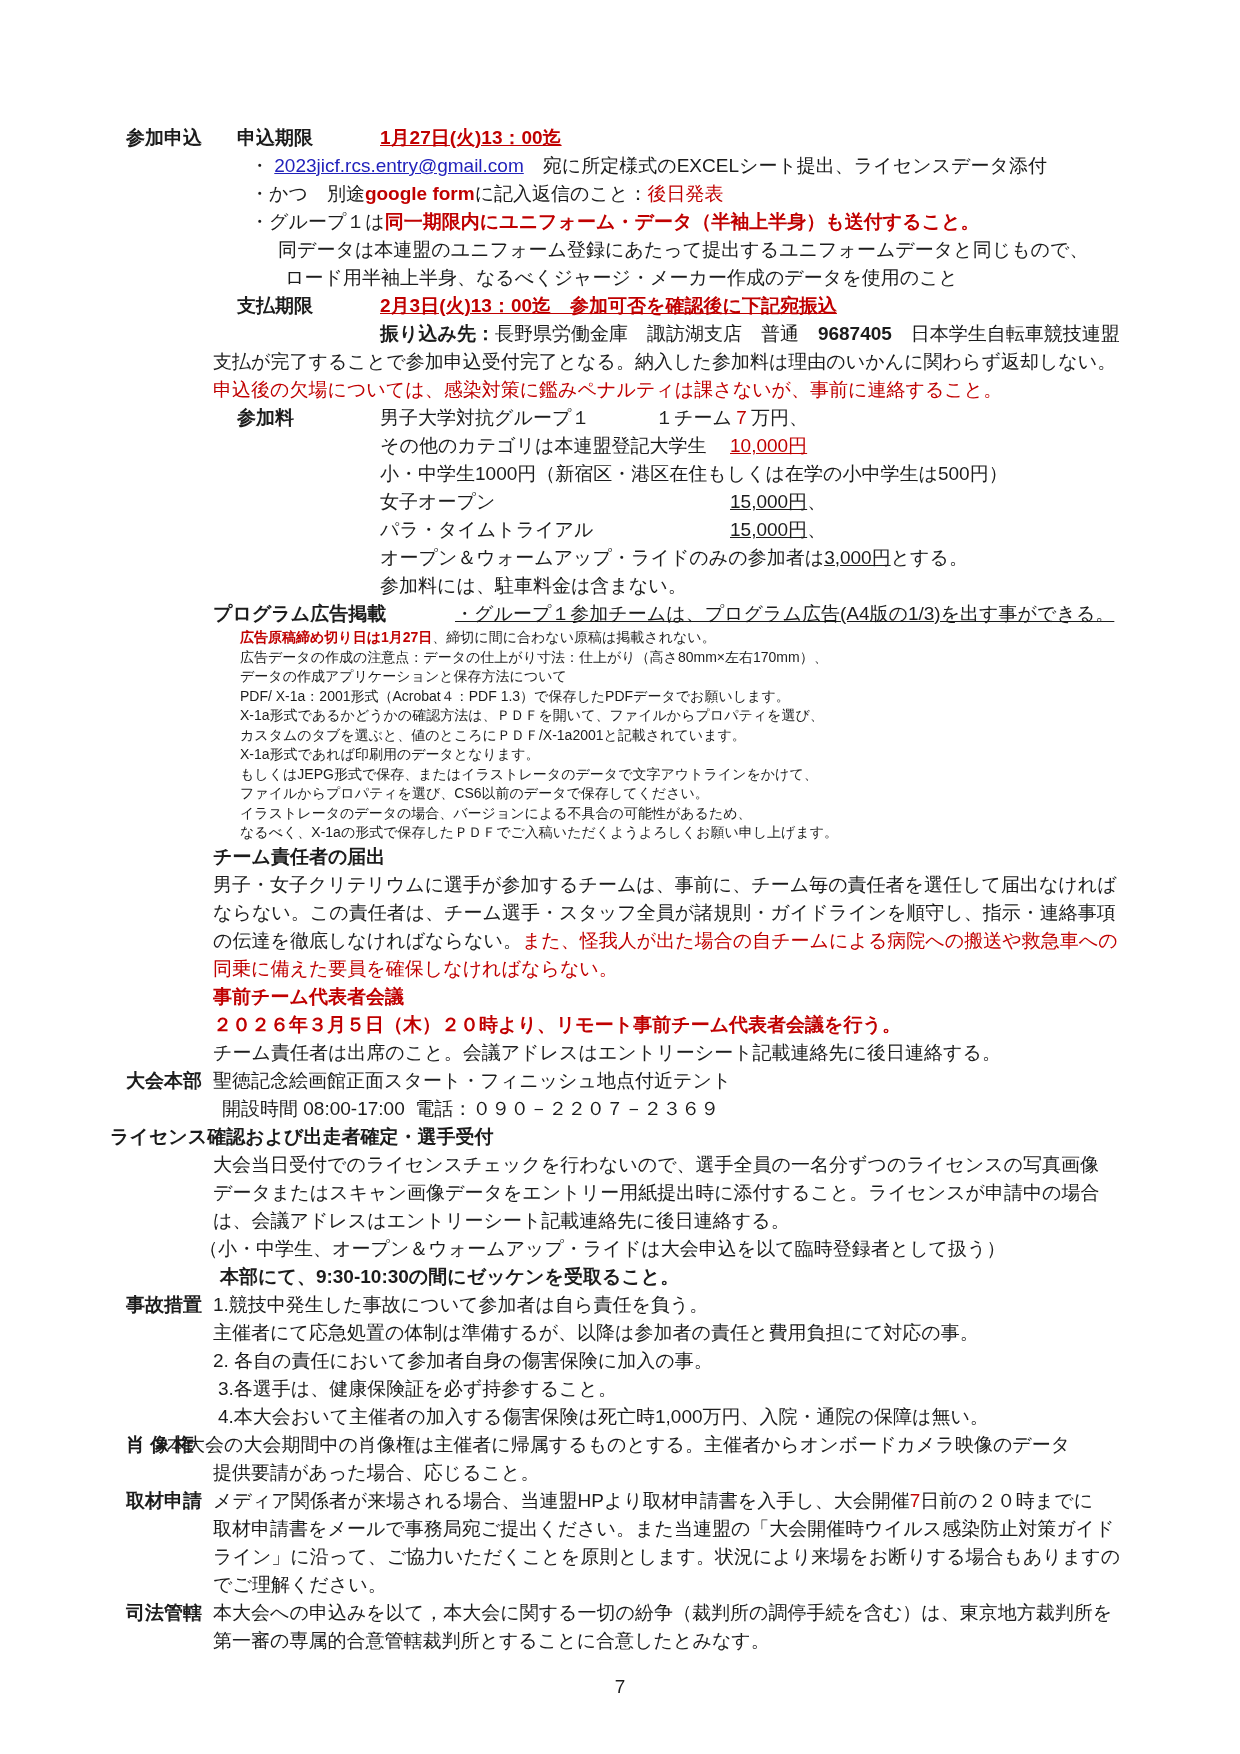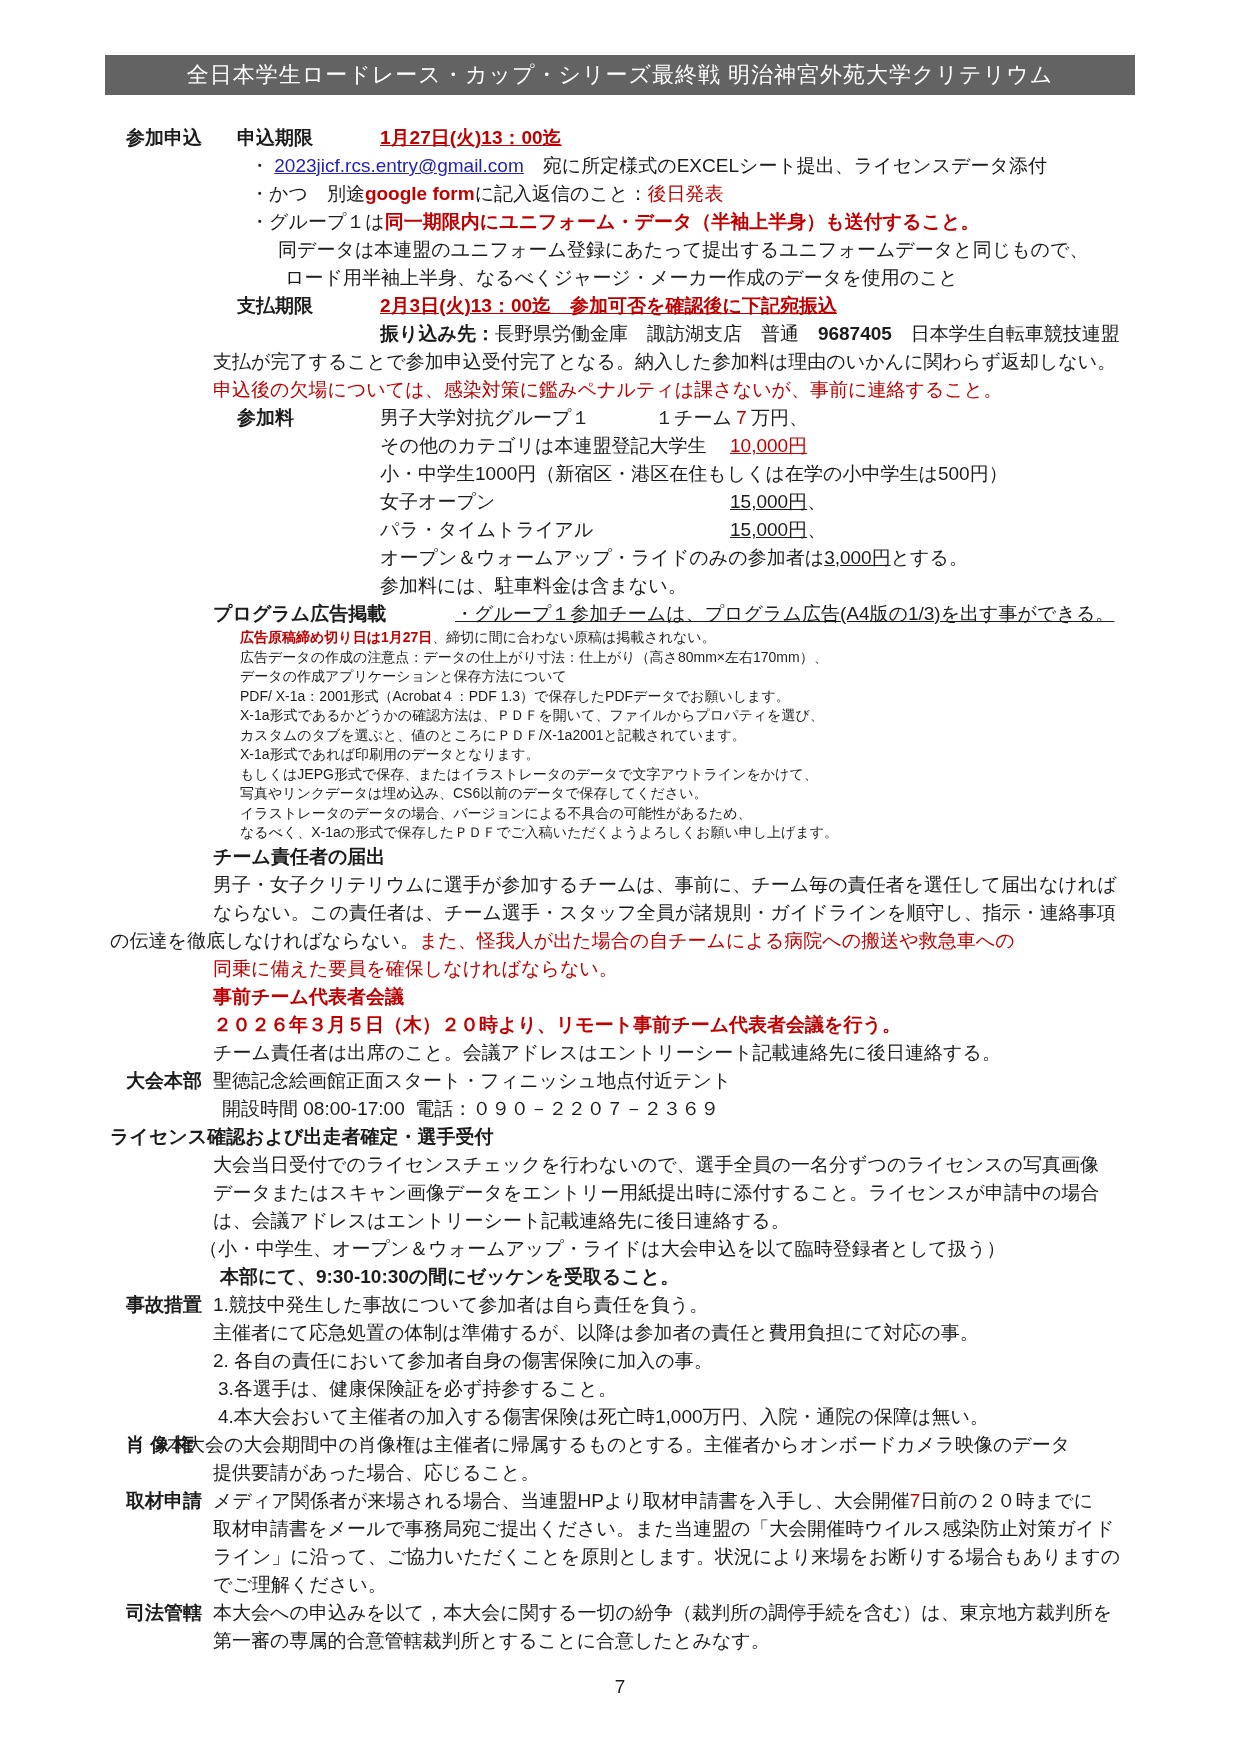--- a/index.html
+++ b/index.html
@@ -42,23 +42,20 @@
   .seg.link{color:var(--blue);text-decoration:underline;cursor:pointer;}
   .pagenum{
     position:absolute;left:0;top:1676px;width:100%;
     text-align:center;font-size:19px;color:#1c1c1c;
   }
 </style>
 </head>
 <body>
 
 <div class="page">
-  <div class="titlebar" style="background: rgb(99, 99, 99); color: rgb(255, 255, 255);">
-    <span>全日本学生ロードレース・カップ・シリーズ最終戦 明治神宮外苑大学クリテリウム</span>
-  </div>
   <div class="doc">
       <div class="line"><span class="l1">参加申込</span><span class="l2">申込期限</span><span class="content" style="margin-left: 270px;"><span class="cell"><span class="seg b r u">1月27日(火)13：00迄</span></span></span></div>
       <div class="line"><span class="content" style="margin-left: 140px;"><span class="cell"><span class="seg">・ </span><span class="seg link">2023jicf.rcs.entry@gmail.com</span><span class="seg">　宛に所定様式のEXCELシート提出、ライセンスデータ添付</span></span></span></div>
       <div class="line"><span class="content" style="margin-left: 140px;"><span class="cell"><span class="seg">・かつ　別途</span><span class="seg b r">google form</span><span class="seg">に記入返信のこと：</span><span class="seg r">後日発表</span></span></span></div>
       <div class="line"><span class="content" style="margin-left: 140px;"><span class="cell"><span class="seg">・グループ１は</span><span class="seg b r">同一期限内にユニフォーム・データ（半袖上半身）も送付すること。</span></span></span></div>
       <div class="line"><span class="content" style="margin-left: 168px;"><span class="cell"><span class="seg">同データは本連盟のユニフォーム登録にあたって提出するユニフォームデータと同じもので、</span></span></span></div>
       <div class="line"><span class="content" style="margin-left: 175px;"><span class="cell"><span class="seg">ロード用半袖上半身、なるべくジャージ・メーカー作成のデータを使用のこと</span></span></span></div>
       <div class="line"><span class="l2">支払期限</span><span class="content" style="margin-left: 270px;"><span class="cell"><span class="seg b r u">2月3日(火)13：00迄　参加可否を確認後に下記宛振込</span></span></span></div>
       <div class="line"><span class="content" style="margin-left: 270px;"><span class="cell"><span class="seg b">振り込み先：</span><span class="seg">長野県労働金庫　諏訪湖支店　普通　</span><span class="seg b">9687405</span><span class="seg">　日本学生自転車競技連盟</span></span></span></div>
       <div class="line"><span class="content" style="margin-left: 103px;"><span class="cell"><span class="seg">支払が完了することで参加申込受付完了となる。納入した参加料は理由のいかんに関わらず返却しない。</span></span></span></div>
@@ -72,27 +69,27 @@
       <div class="line"><span class="content" style="margin-left: 270px;"><span class="cell"><span class="seg">参加料には、駐車料金は含まない。</span></span></span></div>
       <div class="line"><span class="content" style="margin-left: 103px;"><span class="cell" style="min-width: 242px;"><span class="seg b">プログラム広告掲載</span></span><span class="cell"><span class="seg u">・グループ１参加チームは、プログラム広告(A4版の1/3)を出す事ができる。</span></span></span></div>
       <div class="line small"><span class="content" style="margin-left: 130px;"><span class="cell"><span class="seg b r">広告原稿締め切り日は1月27日</span><span class="seg">、締切に間に合わない原稿は掲載されない。</span></span></span></div>
       <div class="line small"><span class="content" style="margin-left: 130px;"><span class="cell"><span class="seg">広告データの作成の注意点：データの仕上がり寸法：仕上がり（高さ80mm×左右170mm）、</span></span></span></div>
       <div class="line small"><span class="content" style="margin-left: 130px;"><span class="cell"><span class="seg">データの作成アプリケーションと保存方法について</span></span></span></div>
       <div class="line small"><span class="content" style="margin-left: 130px;"><span class="cell"><span class="seg">PDF/ X-1a：2001形式（Acrobat４：PDF 1.3）で保存したPDFデータでお願いします。</span></span></span></div>
       <div class="line small"><span class="content" style="margin-left: 130px;"><span class="cell"><span class="seg">X-1a形式であるかどうかの確認方法は、ＰＤＦを開いて、ファイルからプロパティを選び、</span></span></span></div>
       <div class="line small"><span class="content" style="margin-left: 130px;"><span class="cell"><span class="seg">カスタムのタブを選ぶと、値のところにＰＤＦ/X-1a2001と記載されています。</span></span></span></div>
       <div class="line small"><span class="content" style="margin-left: 130px;"><span class="cell"><span class="seg">X-1a形式であれば印刷用のデータとなります。</span></span></span></div>
       <div class="line small"><span class="content" style="margin-left: 130px;"><span class="cell"><span class="seg">もしくはJEPG形式で保存、またはイラストレータのデータで文字アウトラインをかけて、</span></span></span></div>
-      <div class="line small"><span class="content" style="margin-left: 130px;"><span class="cell"><span class="seg">写真やリンクデータは埋め込み、CS6以前のデータで保存してください。</span></span></span></div>
+      <div class="line small"><span class="content" style="margin-left: 130px;"><span class="cell"><span class="seg">ファイルからプロパティを選び、CS6以前のデータで保存してください。</span></span></span></div>
       <div class="line small"><span class="content" style="margin-left: 130px;"><span class="cell"><span class="seg">イラストレータのデータの場合、バージョンによる不具合の可能性があるため、</span></span></span></div>
       <div class="line small"><span class="content" style="margin-left: 130px;"><span class="cell"><span class="seg">なるべく、X-1aの形式で保存したＰＤＦでご入稿いただくようよろしくお願い申し上げます。</span></span></span></div>
       <div class="line"><span class="content" style="margin-left: 103px;"><span class="cell"><span class="seg b">チーム責任者の届出</span></span></span></div>
       <div class="line"><span class="content" style="margin-left: 103px;"><span class="cell"><span class="seg">男子・女子クリテリウムに選手が参加するチームは、事前に、チーム毎の責任者を選任して届出なければ</span></span></span></div>
       <div class="line"><span class="content" style="margin-left: 103px;"><span class="cell"><span class="seg">ならない。この責任者は、チーム選手・スタッフ全員が諸規則・ガイドラインを順守し、指示・連絡事項</span></span></span></div>
-      <div class="line"><span class="content" style=""><span class="cell"><span class="seg">の伝達を徹底しなければならない。</span><span class="seg r">また、怪我人が出た場合の自チームによる病院への搬送や救急車への</span></span></span></div>
+      <div class="line"><span class="content" style="margin-left: 103px;"><span class="cell"><span class="seg">の伝達を徹底しなければならない。</span><span class="seg r">また、怪我人が出た場合の自チームによる病院への搬送や救急車への</span></span></span></div>
       <div class="line"><span class="content" style="margin-left: 103px;"><span class="cell"><span class="seg r">同乗に備えた要員を確保しなければならない。</span></span></span></div>
       <div class="line"><span class="content" style="margin-left: 103px;"><span class="cell"><span class="seg b r">事前チーム代表者会議</span></span></span></div>
       <div class="line"><span class="content" style="margin-left: 103px;"><span class="cell"><span class="seg b r">２０２６年３月５日（木）２０時より、リモート事前チーム代表者会議を行う。</span></span></span></div>
       <div class="line"><span class="content" style="margin-left: 103px;"><span class="cell"><span class="seg">チーム責任者は出席のこと。会議アドレスはエントリーシート記載連絡先に後日連絡する。</span></span></span></div>
       <div class="line"><span class="l1">大会本部</span><span class="content" style="margin-left: 103px;"><span class="cell"><span class="seg">聖徳記念絵画館正面スタート・フィニッシュ地点付近テント</span></span></span></div>
       <div class="line"><span class="content" style="margin-left: 112px;"><span class="cell"><span class="seg">開設時間 08:00-17:00  電話：０９０－２２０７－２３６９</span></span></span></div>
       <div class="line"><span class="content" style="margin-left: 0px;"><span class="cell"><span class="seg b">ライセンス確認および出走者確定・選手受付</span></span></span></div>
       <div class="line"><span class="content" style="margin-left: 103px;"><span class="cell"><span class="seg">大会当日受付でのライセンスチェックを行わないので、選手全員の一名分ずつのライセンスの写真画像</span></span></span></div>
       <div class="line"><span class="content" style="margin-left: 103px;"><span class="cell"><span class="seg">データまたはスキャン画像データをエントリー用紙提出時に添付すること。ライセンスが申請中の場合</span></span></span></div>
       <div class="line"><span class="content" style="margin-left: 103px;"><span class="cell"><span class="seg">は、会議アドレスはエントリーシート記載連絡先に後日連絡する。</span></span></span></div>

